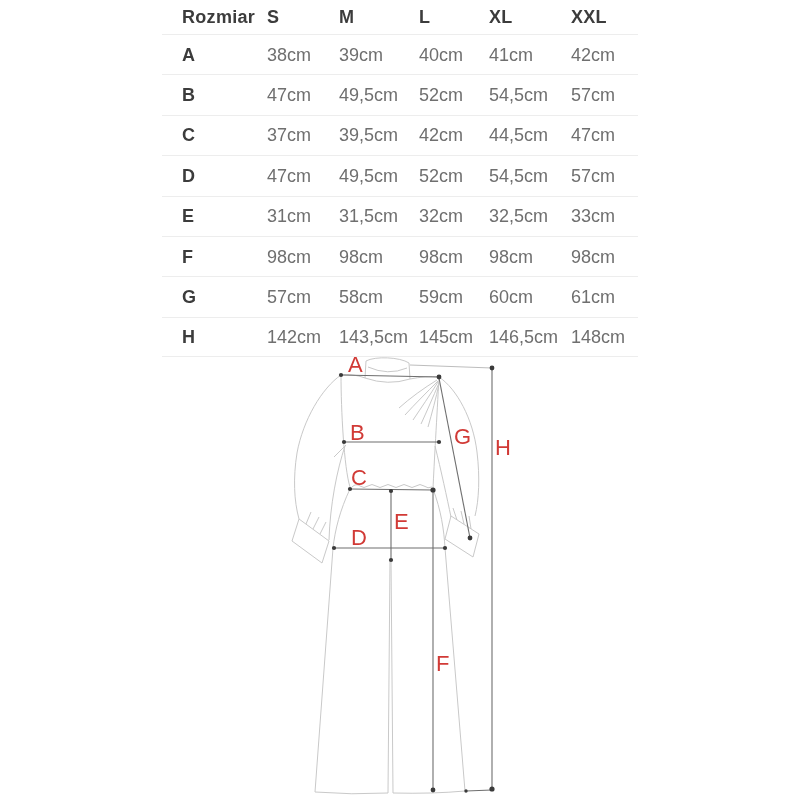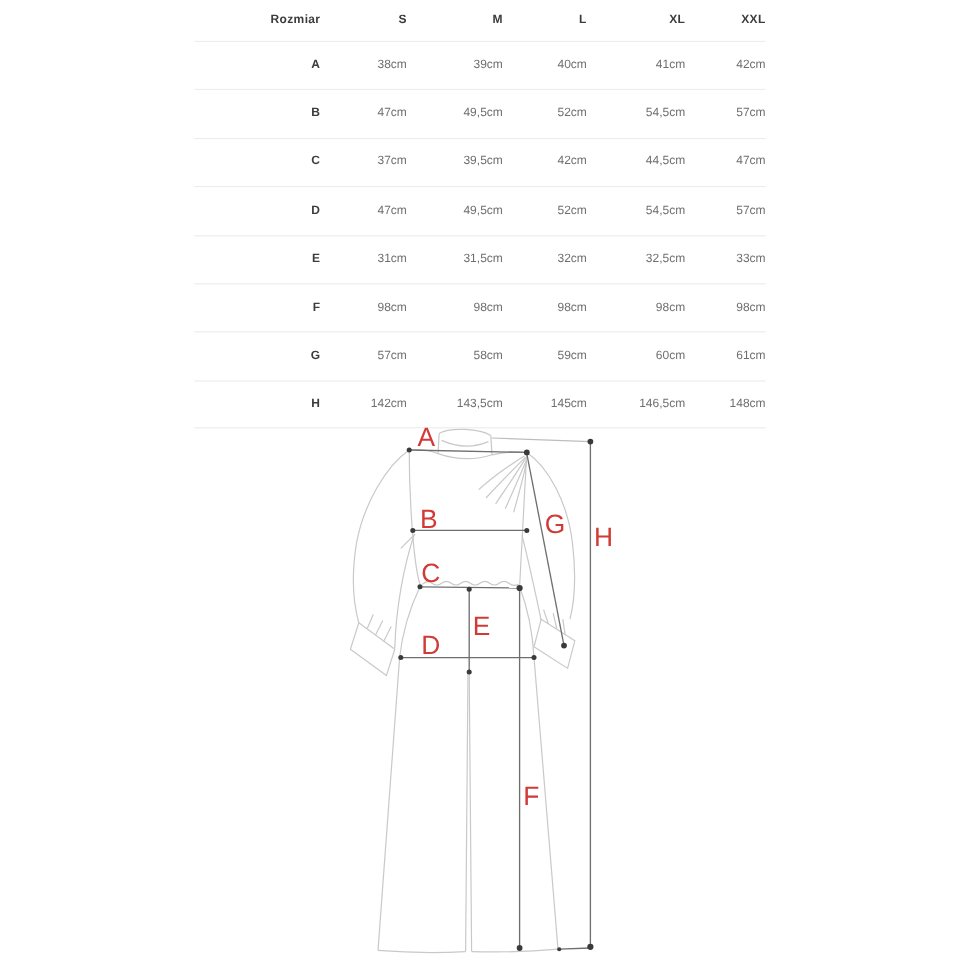--- a/index.html
+++ b/index.html
@@ -14,21 +14,21 @@
     display:grid;
     grid-template-columns:105px 72px 80px 70px 82px 67px;
     align-items:center;
     height:40.4px;
     border-top:1px solid #ededed;
     box-sizing:border-box;
   }
   .trow.thead{height:34px;border-top:none;}
   .trow:last-child{border-bottom:1px solid #ededed;}
   .cell{
-    font-size:10px;color:#6f6f6f;text-align:right;line-height:1;
+    font-size:18px;color:#6f6f6f;text-align:left;line-height:1;
     white-space:nowrap;
   }
   .cell.first{padding-left:20px;}
   .cell.strong{font-weight:bold;color:#3c3c3c;letter-spacing:0.3px;}
   svg{position:absolute;left:0;top:0;}
   .garment{stroke:#c9c9c9;stroke-width:1;fill:none;}
   .leader{stroke:#bdbdbd;stroke-width:1;fill:none;}
   .measure{stroke:#6e6e6e;stroke-width:1.1;fill:none;}
   .dot{fill:#3a3a3a;stroke:none;}
   .mlabel{

